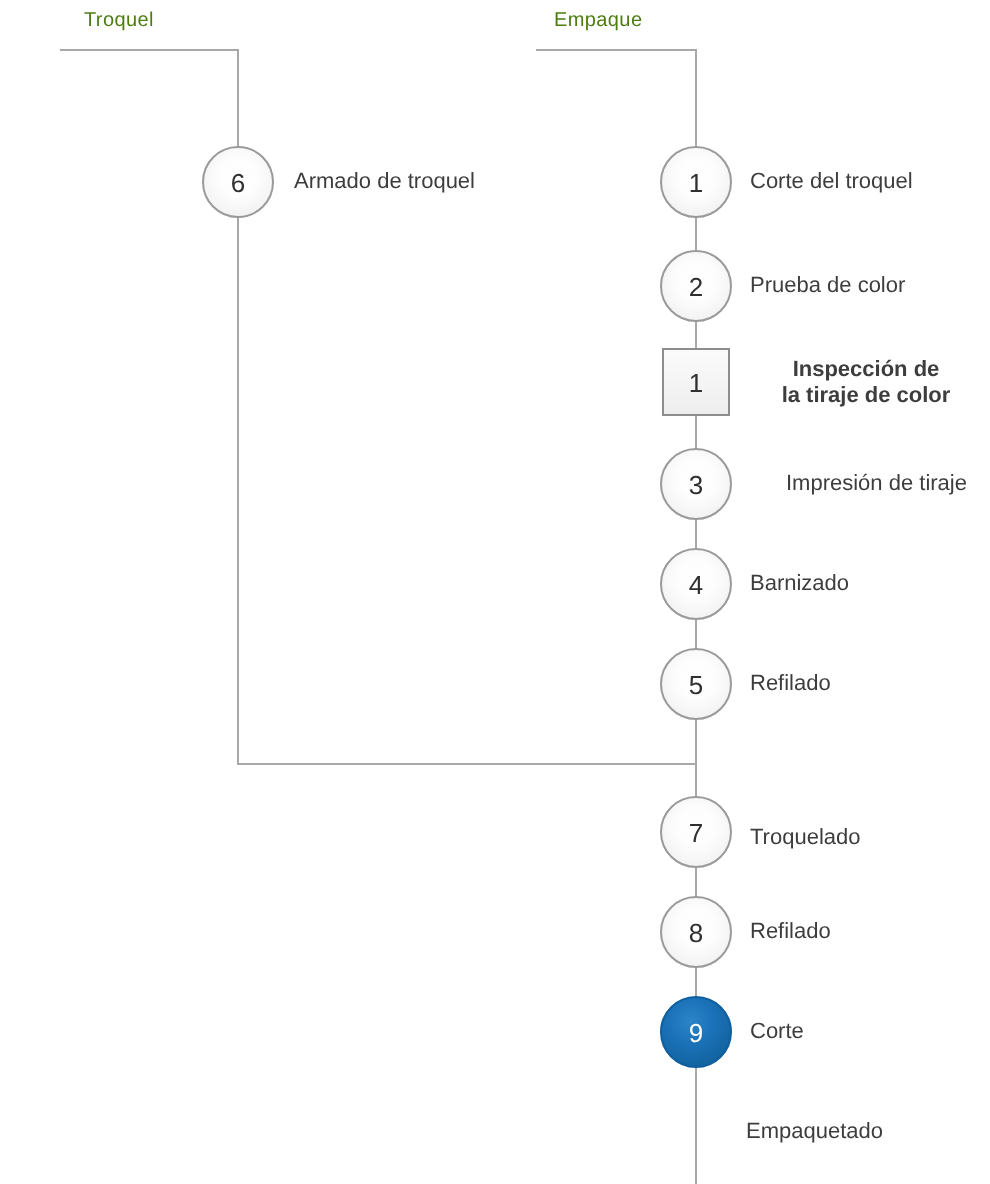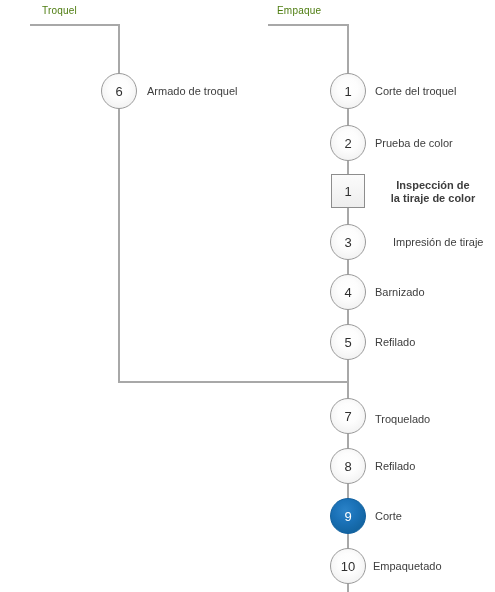--- a/index.html
+++ b/index.html
@@ -148,18 +148,15 @@
   <div class="node circle" style="left:330px; top:448px;">
     <span class="node-num">8</span>
   </div>
   <div class="node-label" style="left:375px; top:460px;">Refilado</div>
 
   <div class="node circle highlight" style="left:330px; top:498px;">
     <span class="node-num">9</span>
   </div>
   <div class="node-label" style="left:375px; top:510px;">Corte</div>
 
-  <div class="node circle" style="left:330px; top:548px;">
-    <span class="node-num">10</span>
-  </div>
   <div class="node-label" style="left:373px; top:560px;">Empaquetado</div>
 
 </div>
 
 </body></html>

